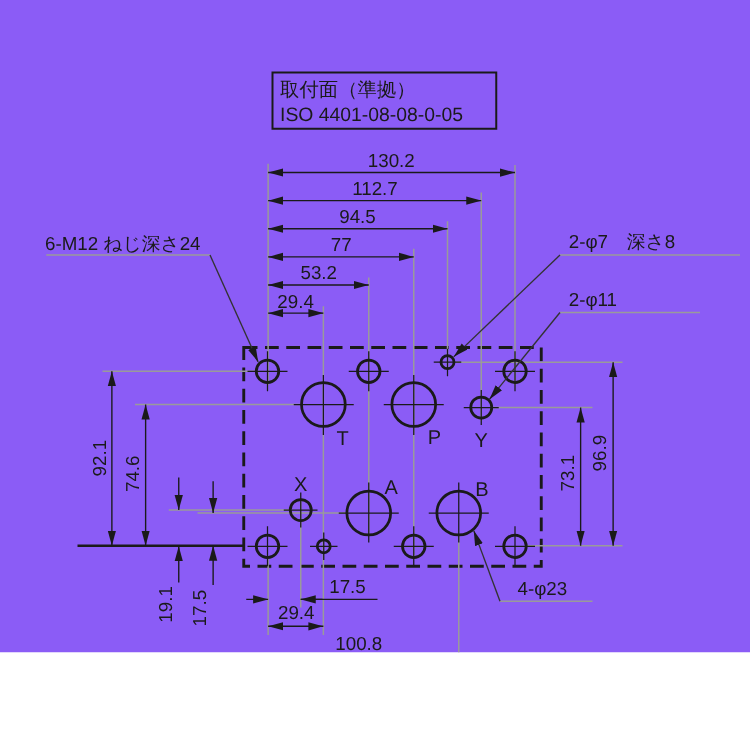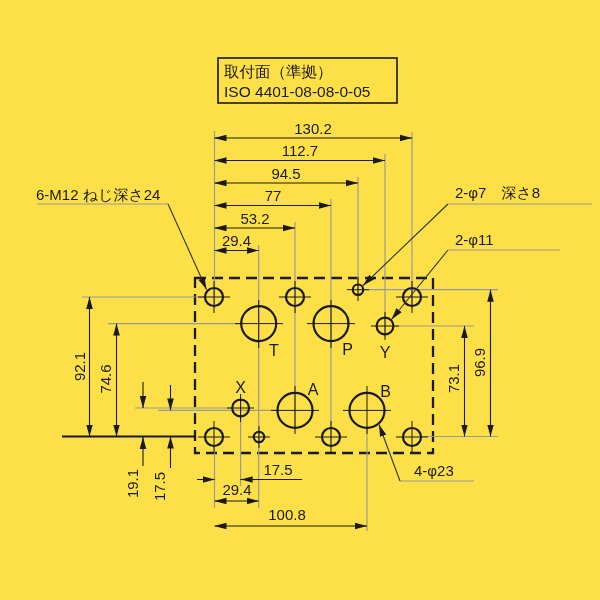--- a/index.html
+++ b/index.html
@@ -1,16 +1,16 @@
 <!DOCTYPE html>
 <html><head>
 <meta charset="utf-8">
 <style>
   html,body{margin:0;padding:0;background:#fff;}
-  .stage{position:relative;width:600px;height:600px;background:#fde047;overflow:hidden;
+  .stage{position:relative;width:600px;height:522px;background:#8b5cf6;overflow:hidden;
          font-family:"Liberation Sans", sans-serif;text-align:center;}
   svg{display:block;}
   text{fill:#1a1a1a;}
   .dimtxt{font-size:15px;}
   .porttxt{font-size:16px;}
   .titletxt{font-size:15.5px;}
   .callouttxt{font-size:15px;}
 </style>
 </head>
 <body>

